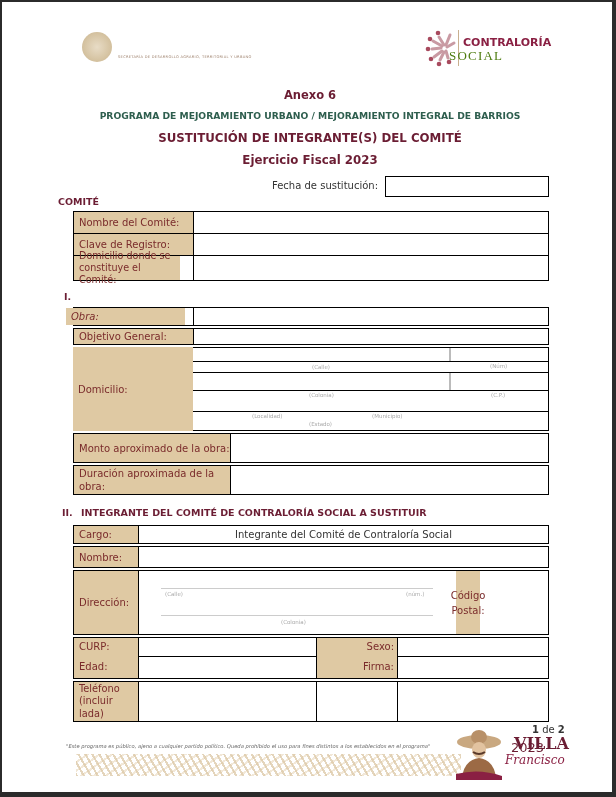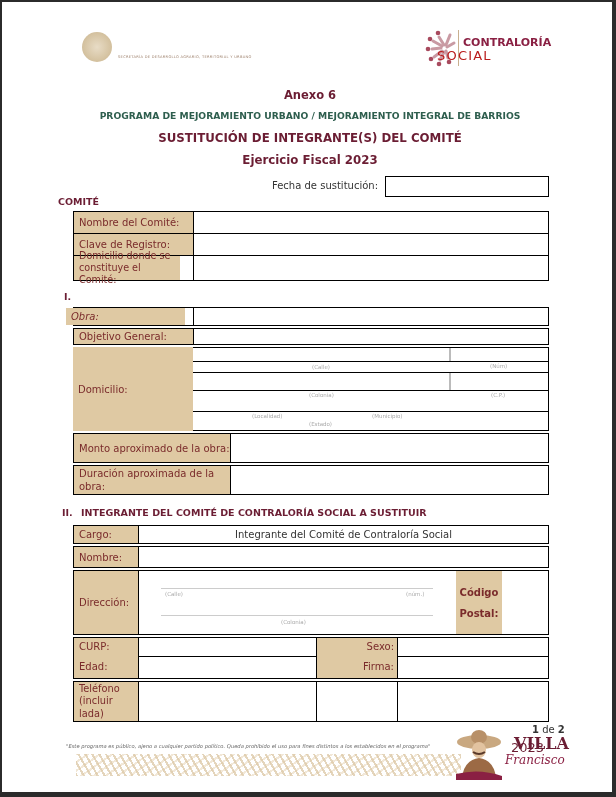--- a/index.html
+++ b/index.html
@@ -12,21 +12,21 @@
   .abs { position: absolute; }
   
   .seal { left: 80px; top: 30px; width: 30px; height: 30px; border-radius: 50%;
           background: radial-gradient(circle, #e8dcc6 0%, #d6c4a3 60%, #c9b38c 100%); }
   .dt-title { left: 114px; top: 30px; font-family: "DejaVu Serif", "Liberation Serif", serif;
               font-size: 19px; font-weight: bold; color: #8a2043; letter-spacing: 0.2px; white-space: nowrap; }
   .dt-sub { left: 116px; top: 53px; font-size: 3.6px; color: #9c7f6a; letter-spacing: 0.3px; white-space: nowrap; }
   .cs-mark { left: 422px; top: 25px; width: 34px; height: 42px; }
   .cs-bar { left: 456px; top: 28px; width: 1px; height: 36px; background: #c9b08f; }
   .cs-1 { left: 461px; top: 34px; font-size: 11px; font-weight: bold; color: #8a2043; white-space: nowrap; }
-  .cs-2 { left: 435px; top: 46px; font-size: 13px; color: #b91c1c; letter-spacing: 1.2px; white-space: nowrap; }
+  .cs-2 { left: 447px; top: 46px; font-size: 13px; color: #4d7c0f; letter-spacing: 1.2px; white-space: nowrap; font-family: Liberation Serif, serif; }
 
   .center { left: 0; width: 616px; text-align: center; white-space: nowrap; }
   .anexo { top: 86px; font-size: 11.5px; font-weight: bold; color: #6b1d33; }
   .programa { top: 108px; font-size: 9.2px; font-weight: bold; color: #2e5e4e; }
   .sust { top: 129px; font-size: 11.8px; font-weight: bold; color: #6b1d33; }
   .ejer { top: 151px; font-size: 11.8px; font-weight: bold; color: #6b1d33; }
 
   .fecha-label { left: 270px; top: 178px; font-size: 10px; color: #333; white-space: nowrap; }
   .fecha-box { left: 383px; top: 174px; width: 164px; height: 21px; border: 1px solid #000; background: #fff; }
 
@@ -170,21 +170,21 @@
 
   <div class="fld" style="left:71px; top:568px; width:476px; height:65px;"></div>
   <div class="lbl" style="left:72px; top:569px; width:64px; height:63px;">Dirección:</div>
   <div class="vl" style="left:136px; top:568px; height:65px;"></div>
   <div class="abs" style="left:137px; top:569px; width:316px; height:63px;"></div>
   <div class="ghl" style="left:159px; top:586px; width:272px;"></div>
   <div class="hint" style="left:163px; top:589px;">(Calle)</div>
   <div class="hint" style="left:404px; top:589px;">(núm.)</div>
   <div class="ghl" style="left:159px; top:613px; width:272px;"></div>
   <div class="hint" style="left:279px; top:617px;">(Colonia)</div>
-  <div class="lbl center-t" style="left:454px; top:569px; width:46px; height:63px; line-height:21px;font-weight:bold;">Código Postal:</div>
+  <div class="lbl center-t" style="left:454px; top:569px; width:24px; height:63px; line-height:15px;">Código Postal:</div>
   <div class="abs" style="left:501px; top:569px; width:45px; height:63px;"></div>
 
   <div class="fld" style="left:71px; top:635px; width:476px; height:42px;"></div>
   <div class="lbl" style="left:72px; top:636px; width:64px; height:40px; align-items:flex-start; padding-top:3px;"></div>
   <div class="abs" style="left:77px; top:639px; font-size:10px; color:#7a2b2b;">CURP:</div>
   <div class="abs" style="left:77px; top:659px; font-size:10px; color:#7a2b2b;">Edad:</div>
   <div class="vl" style="left:136px; top:635px; height:42px;"></div>
   <div class="abs" style="left:137px; top:636px; width:177px; height:18px;"></div>
   <div class="hl" style="left:136px; top:654px; width:179px;"></div>
   <div class="abs" style="left:137px; top:656px; width:177px; height:20px;"></div>

